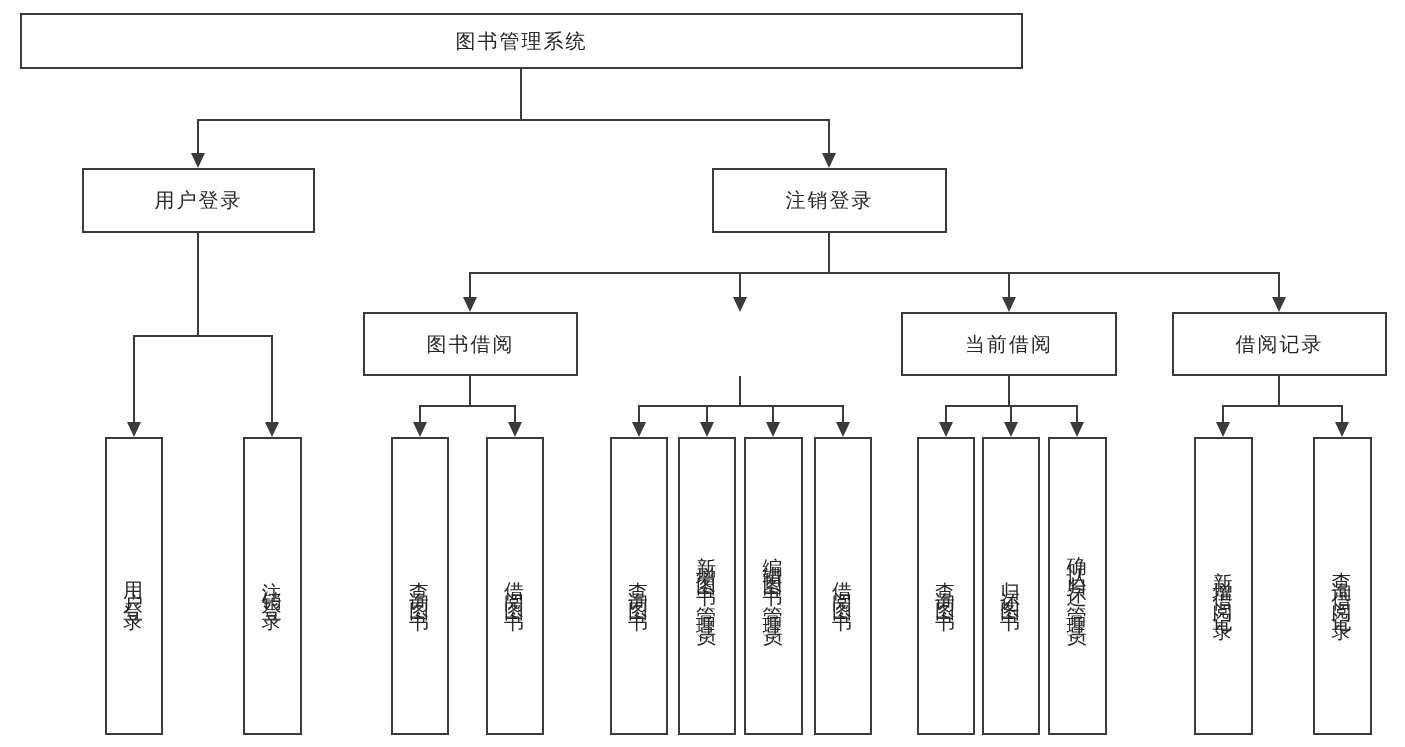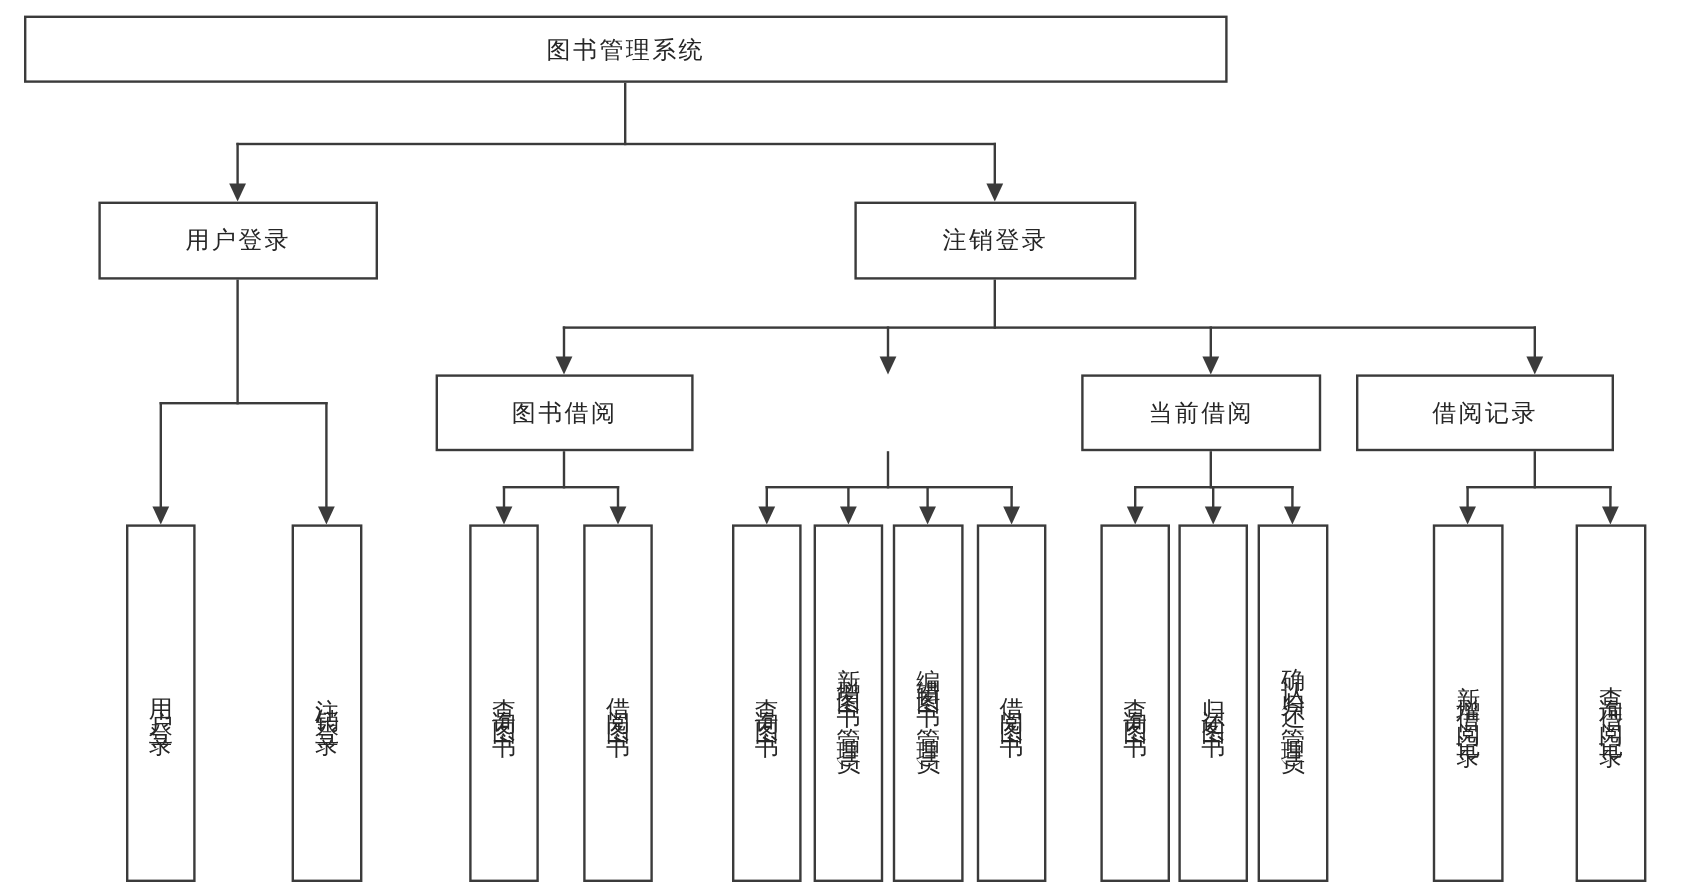--- a/index.html
+++ b/index.html
@@ -96,24 +96,24 @@
   <div class="vline" style="left:739px; top:272px; height:27px;"></div>
   <div class="arrow" style="left:733px; top:297px;"></div>
   <div class="vline" style="left:1008px; top:272px; height:27px;"></div>
   <div class="arrow" style="left:1002px; top:297px;"></div>
   <div class="vline" style="left:1278px; top:272px; height:27px;"></div>
   <div class="arrow" style="left:1272px; top:297px;"></div>
 
   <div class="hbox" style="left:363px; top:312px; width:215px; height:64px;">
     <span>图书借阅</span>
   </div>
-  <div class="hbox" style="left:901px; top:312px; width:200px; height:64px;">
+  <div class="hbox" style="left:901px; top:312px; width:216px; height:64px;">
     <span>当前借阅</span>
   </div>
-  <div class="hbox" style="left:1130px; top:312px; width:215px; height:64px;">
+  <div class="hbox" style="left:1172px; top:312px; width:215px; height:64px;">
     <span>借阅记录</span>
   </div>
 
   <div class="vline" style="left:469px; top:376px; height:31px;"></div>
   <div class="hline" style="left:419px; top:405px; width:97px;"></div>
   <div class="vline" style="left:419px; top:405px; height:19px;"></div>
   <div class="arrow" style="left:413px; top:422px;"></div>
   <div class="vline" style="left:514px; top:405px; height:19px;"></div>
   <div class="arrow" style="left:508px; top:422px;"></div>
 

